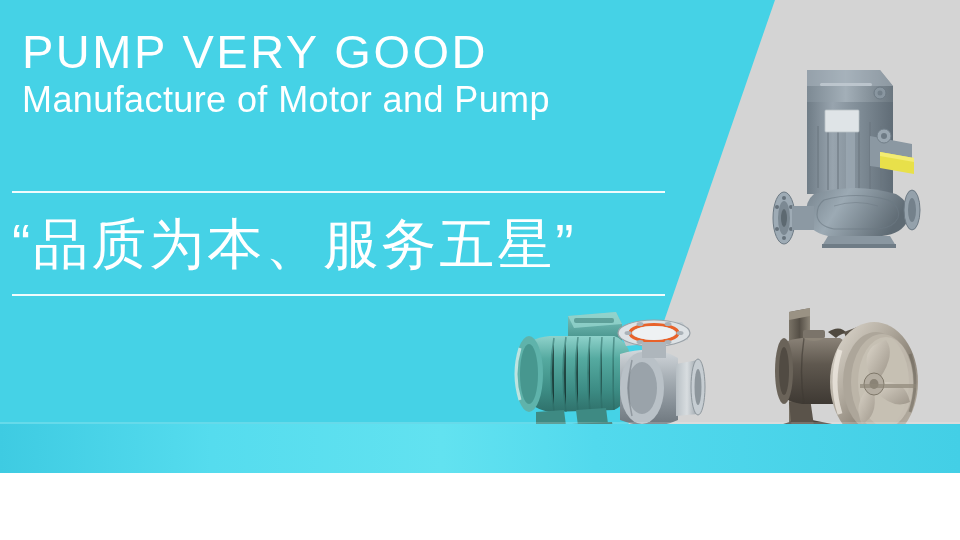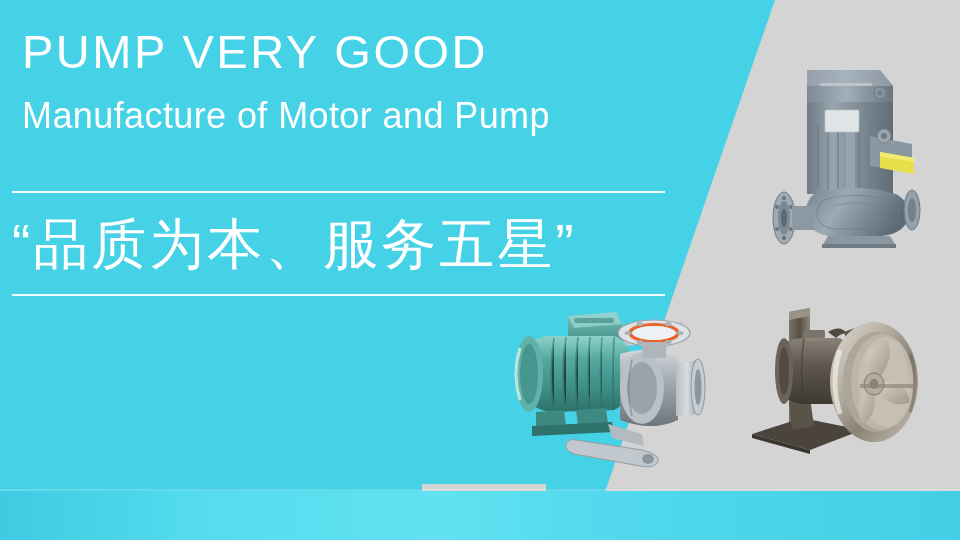--- a/index.html
+++ b/index.html
@@ -1,20 +1,20 @@
 <!DOCTYPE html>
 <html><head>
 <meta charset="utf-8">
 <style>
   html,body{margin:0;padding:0;background:#fff;}
   body{font-family:"Liberation Sans","DejaVu Sans",sans-serif;}
 
   .banner{
     position:relative;
-    width:960px;height:540px;
+    width:960px;height:473px;
     overflow:hidden;
     background:#45d2e6;
   }
 
   
   .bg-cyan{
     position:absolute;inset:0;
     background:#45d2e6;
   }
   .bg-gray{
@@ -52,21 +52,20 @@
     letter-spacing:2.5px;
     line-height:1.12;
     white-space:nowrap;
   }
   .subhead{
     color:#ffffff;
     font-size:36px;
     font-weight:300;
     letter-spacing:0.4px;
     line-height:1.15;
-    margin-top:16px;
     white-space:nowrap;
   }
   .rule{
     position:absolute;
     left:12px;
     height:2px;
     background:#ffffff;
     opacity:.92;
   }
   .rule-top{top:191px;width:653px;}

